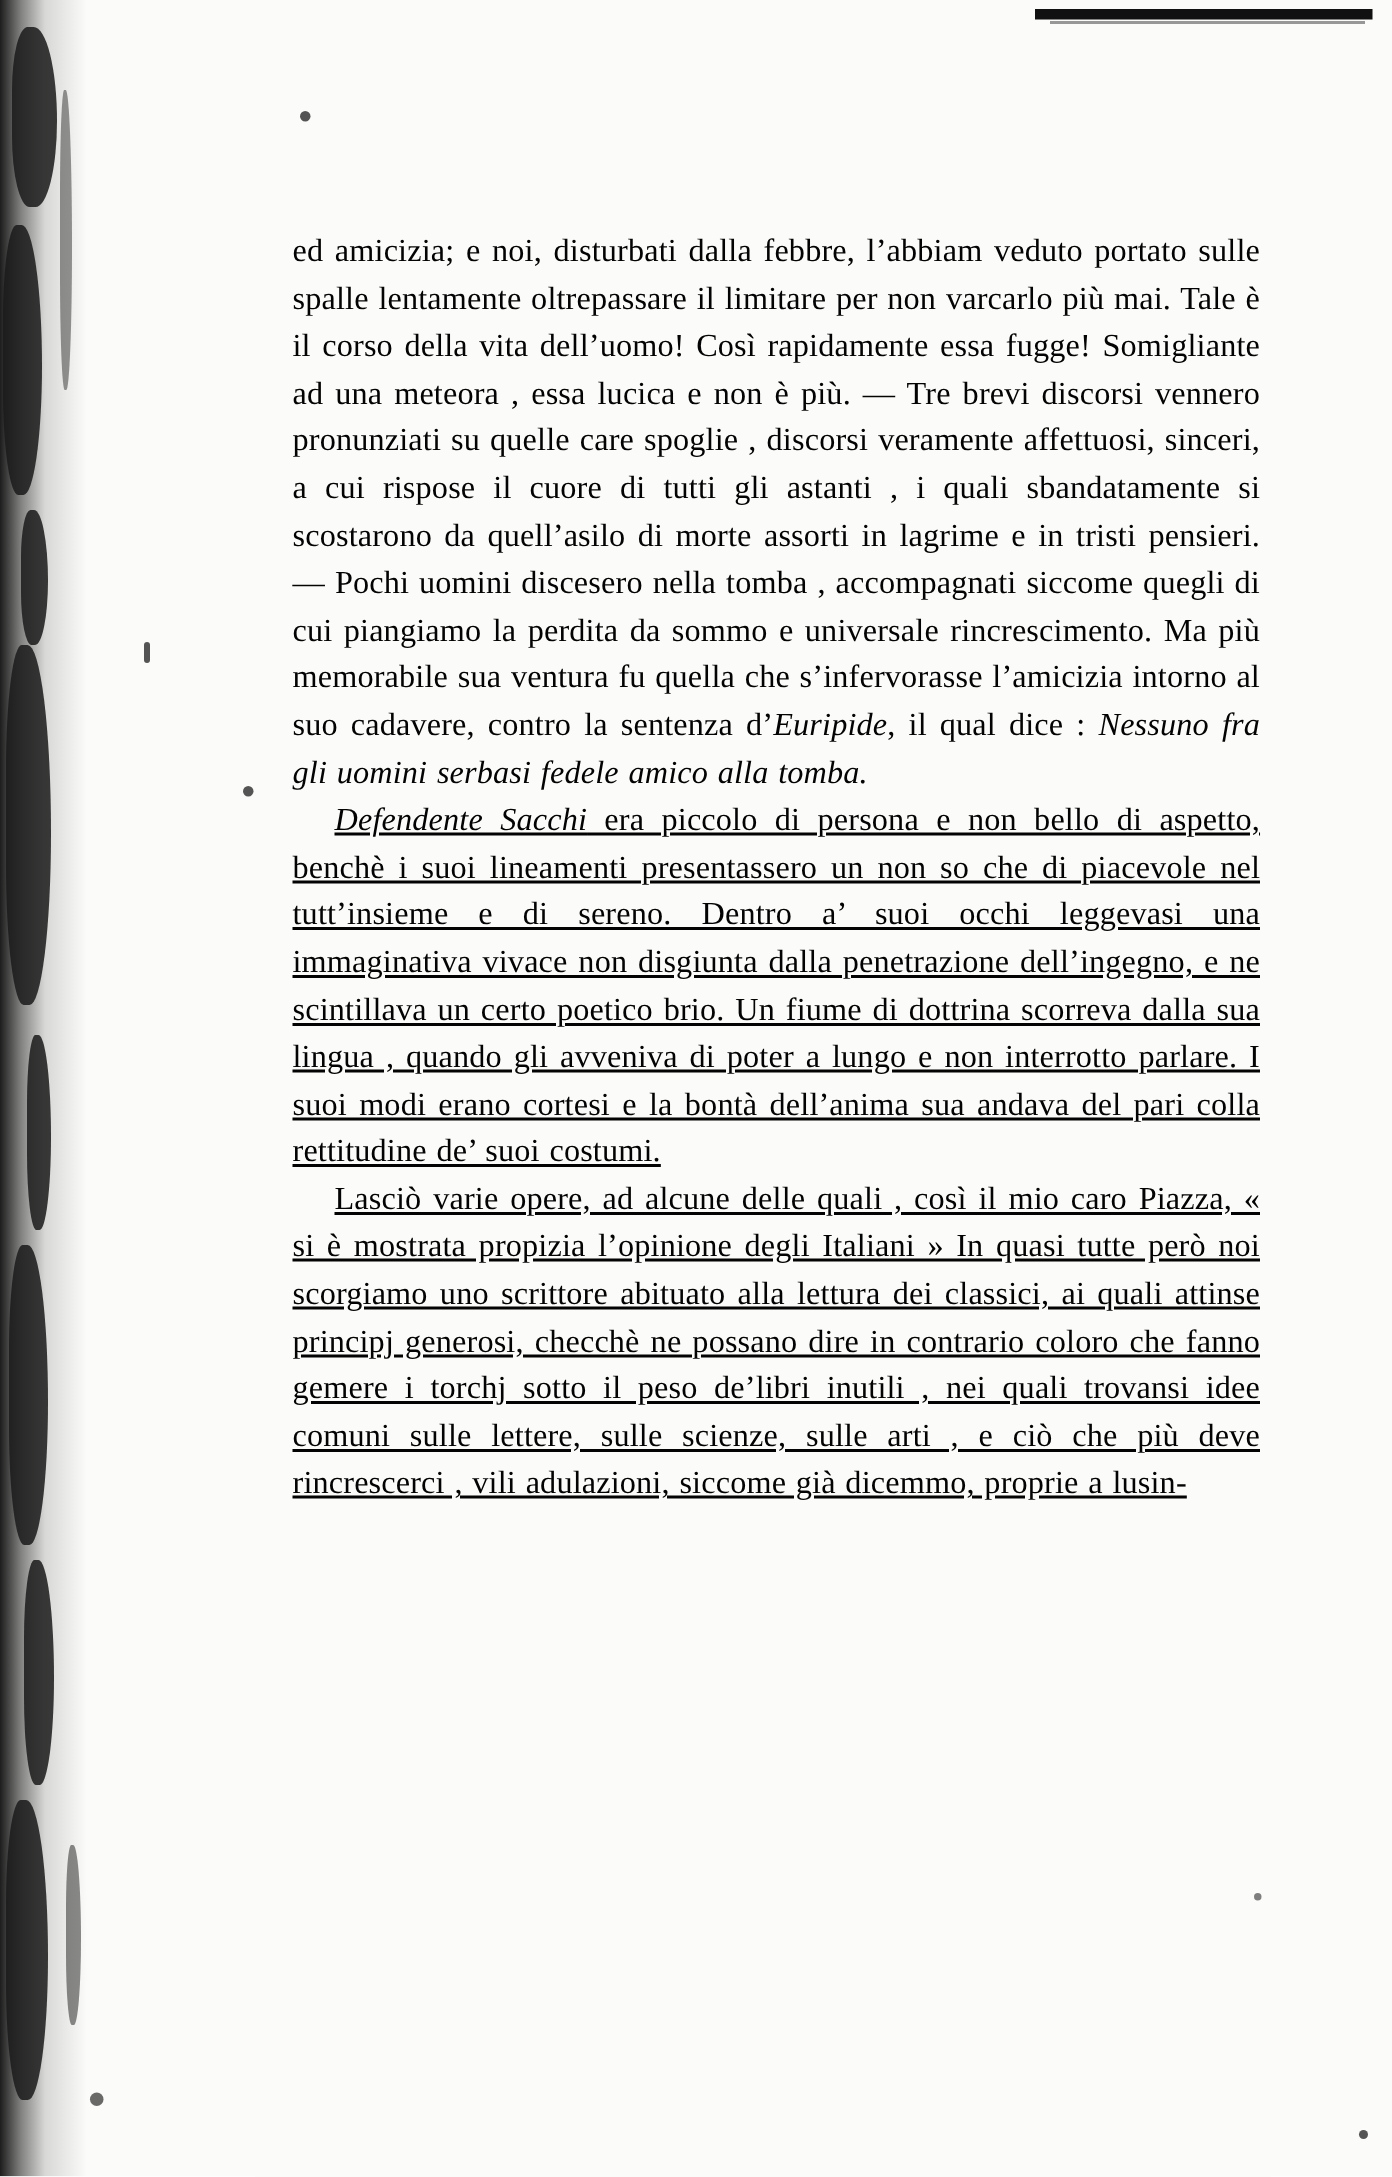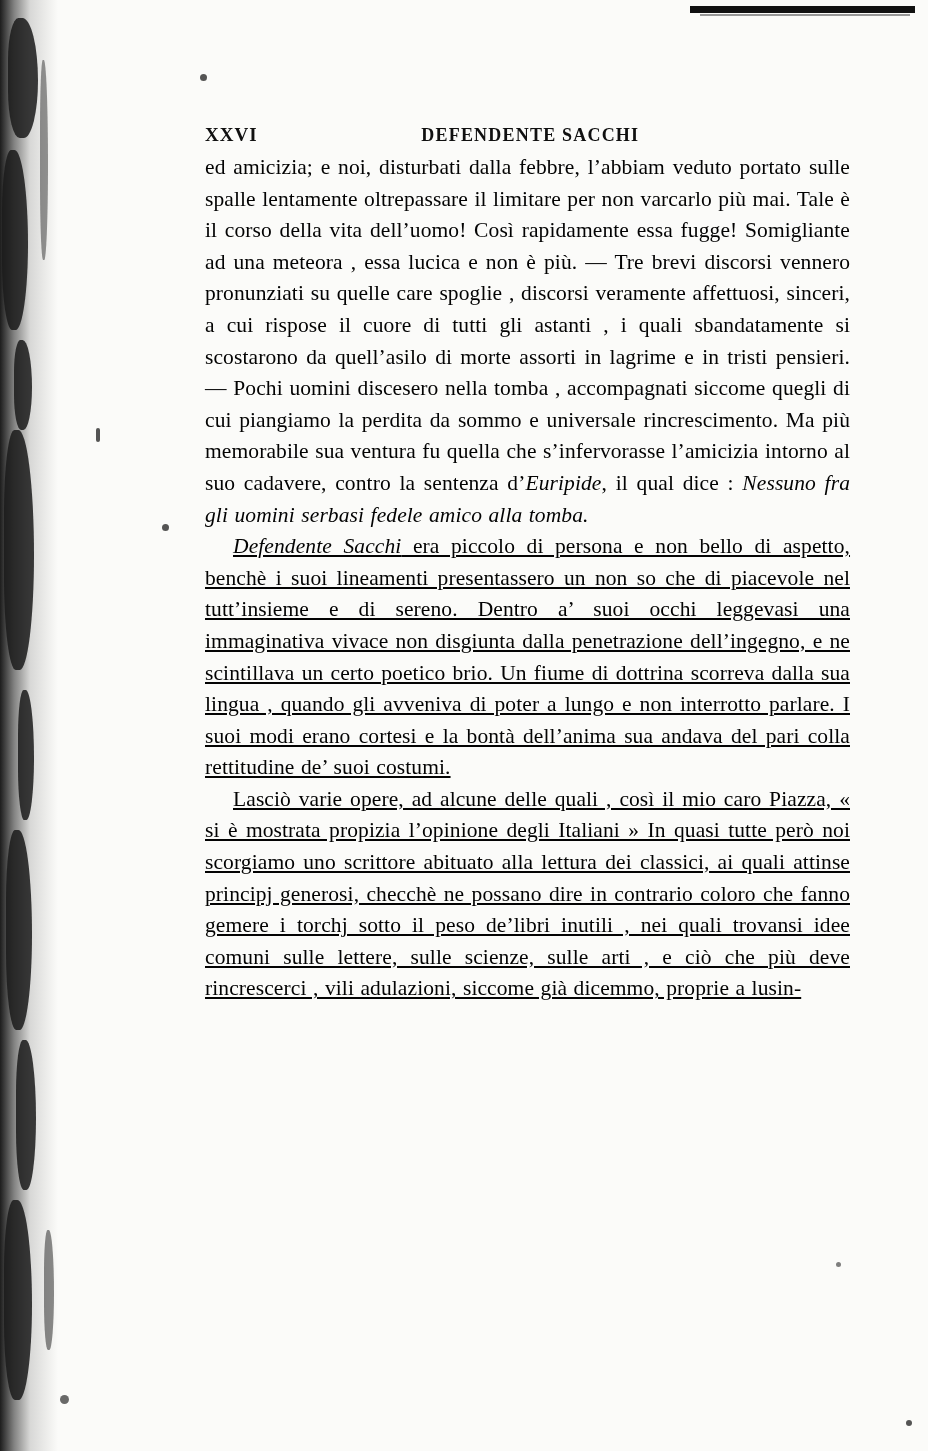--- a/index.html
+++ b/index.html
@@ -77,21 +77,21 @@
     text-align: center;
     font-family: "Liberation Serif", serif;
     font-size: 18px;
     letter-spacing: 1.2px;
     font-weight: bold;
     margin-left: -42px;
   }
 
   .body {
     position: absolute;
-    left: 205px;
+    left: 195px;
     top: 152px;
     width: 645px;
   }
   p.para {
     margin: 0;
     font-size: 21.5px;
     line-height: 31.6px;
     text-align: justify;
     text-justify: inter-word;
     font-family: "Liberation Serif", serif;
@@ -129,24 +129,20 @@
   <div class="top-rule"></div>
   <div class="top-rule2"></div>
 
   <div class="speck" style="left:200px; top:74px; width:7px; height:7px;"></div>
   <div class="speck" style="left:162px; top:524px; width:7px; height:7px;"></div>
   <div class="speck" style="left:96px; top:428px; width:4px; height:14px; border-radius:2px;"></div>
   <div class="speck" style="left:906px; top:1420px; width:6px; height:6px;"></div>
   <div class="speck" style="left:836px; top:1262px; width:5px; height:5px; opacity:.6;"></div>
   <div class="speck" style="left:60px; top:1395px; width:9px; height:9px; opacity:.7;"></div>
 
-  <div class="header-line">
-    <span class="folio">XXVI</span>
-    <span class="running-head">DEFENDENTE SACCHI</span>
-  </div>
 
   <div class="body" id="body-text">
       <p class="para"><span>ed amicizia; e noi, disturbati dalla febbre, l’abbiam veduto portato sulle spalle lentamente oltrepassare il limitare per non varcarlo più mai. Tale è il corso della vita dell’uomo! Così rapidamente essa fugge! Somigliante ad una meteora , essa lucica e non è più. — Tre brevi discorsi vennero pronunziati su quelle care spoglie , discorsi veramente affettuosi, sinceri, a cui rispose il cuore di tutti gli astanti , i quali sbandatamente si scostarono da quell’asilo di morte assorti in lagrime e in tristi pensieri. — Pochi uomini discesero nella tomba , accompagnati siccome quegli di cui piangiamo la perdita da sommo e universale rincrescimento. Ma più memorabile sua ventura fu quella che s’infervorasse l’amicizia intorno al suo cadavere, contro la sentenza d’</span><span class="it">Euripide</span><span>, il qual dice : </span><span class="it">Nessuno fra gli uomini serbasi fedele amico alla tomba.</span></p>
       <p class="para indent"><span class="it">Defendente Sacchi</span><span> era piccolo di persona e non bello di aspetto, benchè i suoi lineamenti presentassero un non so che di piacevole nel tutt’insieme e di sereno. Dentro a’ suoi occhi leggevasi una immaginativa vivace non disgiunta dalla penetrazione dell’ingegno, e ne scintillava un certo poetico brio. Un fiume di dottrina scorreva dalla sua lingua , quando gli avveniva di poter a lungo e non interrotto parlare. I suoi modi erano cortesi e la bontà dell’anima sua andava del pari colla rettitudine de’ suoi costumi.</span></p>
       <p class="para indent"><span>Lasciò varie opere, ad alcune delle quali , così il mio caro Piazza, « si è mostrata propizia l’opinione degli Italiani » In quasi tutte però noi scorgiamo uno scrittore abituato alla lettura dei classici, ai quali attinse principj generosi, checchè ne possano dire in contrario coloro che fanno gemere i torchj sotto il peso de’libri inutili , nei quali trovansi idee comuni sulle lettere, sulle scienze, sulle arti , e ciò che più deve rincrescerci , vili adulazioni, siccome già dicemmo, proprie a lusin-</span></p>
     </div>
 
 </div>
 
 </body></html>

